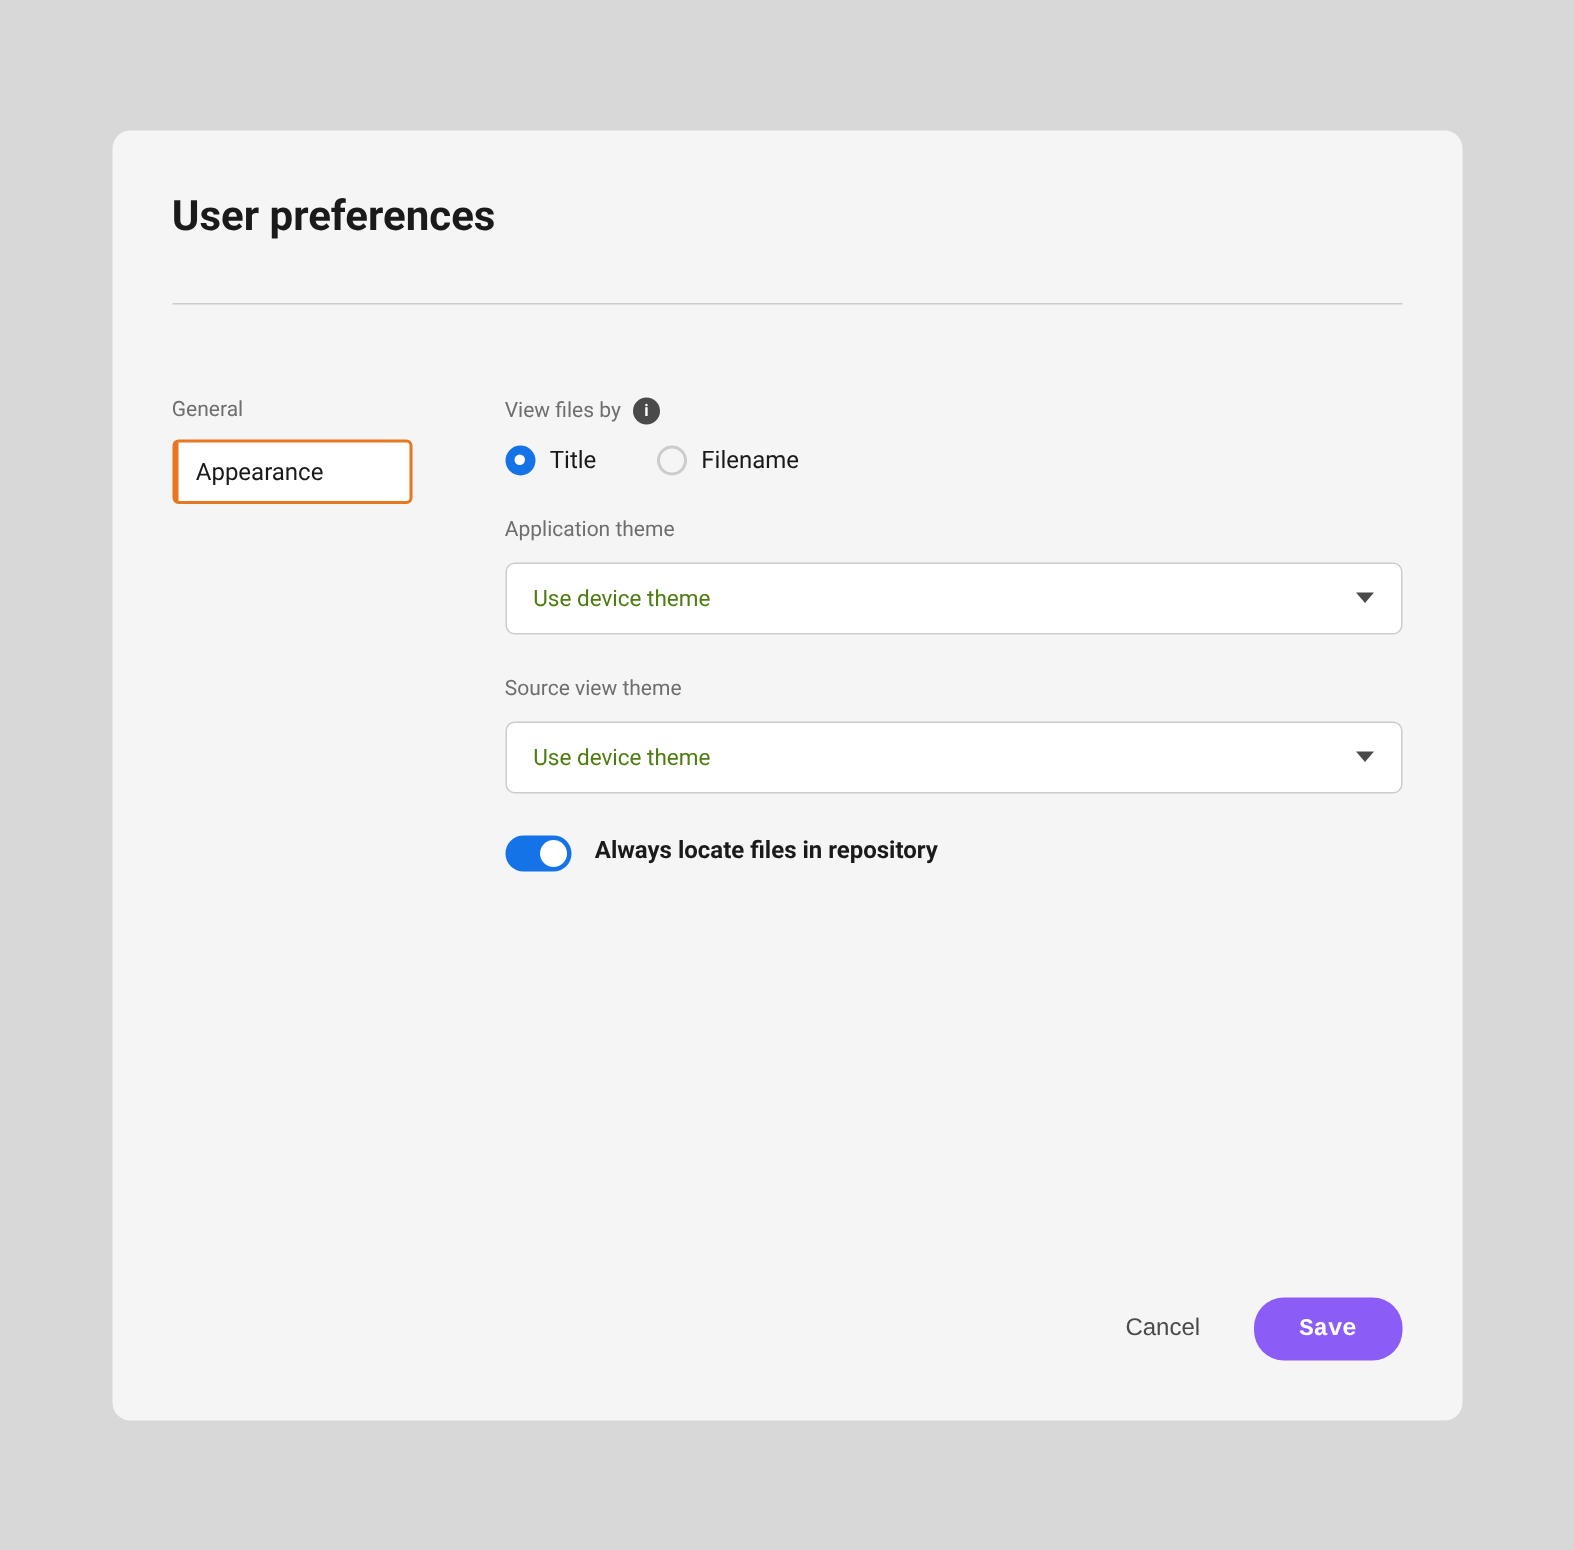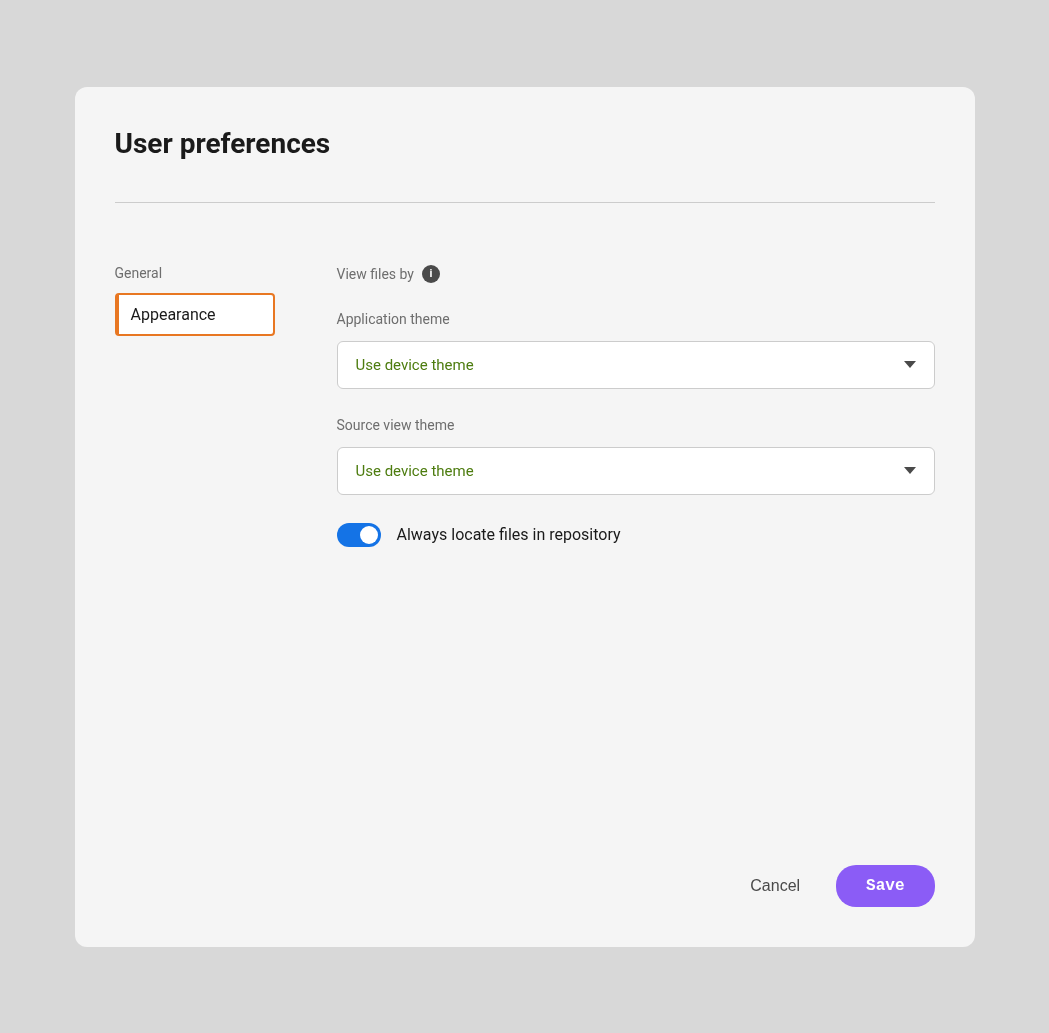--- a/index.html
+++ b/index.html
@@ -171,23 +171,23 @@
       width: 0;
       height: 0;
       border-left: 6px solid transparent;
       border-right: 6px solid transparent;
       border-top: 7px solid #4a4a4a;
       flex-shrink: 0;
     }
 
     .toggle-row {
       display: flex;
-      align-items: center;
       gap: 16px;
       margin-bottom: 24px;
+      font-weight: bold;
     }
 
     .toggle {
       width: 44px;
       height: 24px;
       background: #1473e6;
       border-radius: 12px;
       position: relative;
       cursor: pointer;
       flex-shrink: 0;
@@ -257,20 +257,30 @@
       </div>
     </div>
 
     <div class="main-content">
 
       <div class="field-group">
         <div class="field-label">
           <span>View files by</span>
           <span class="info-icon">i</span>
         </div>
+        <div class="radio-group">
+          <label class="radio-option">
+            <div class="radio-circle selected"></div>
+            <span>Title</span>
+          </label>
+          <label class="radio-option">
+            <div class="radio-circle"></div>
+            <span>Filename</span>
+          </label>
+        </div>
       </div>
 
       <div class="field-group">
         <div class="field-label">Application theme</div>
         <div class="select-wrapper">
           <span>Use device theme</span>
           <div class="chevron-down"></div>
         </div>
       </div>
 

